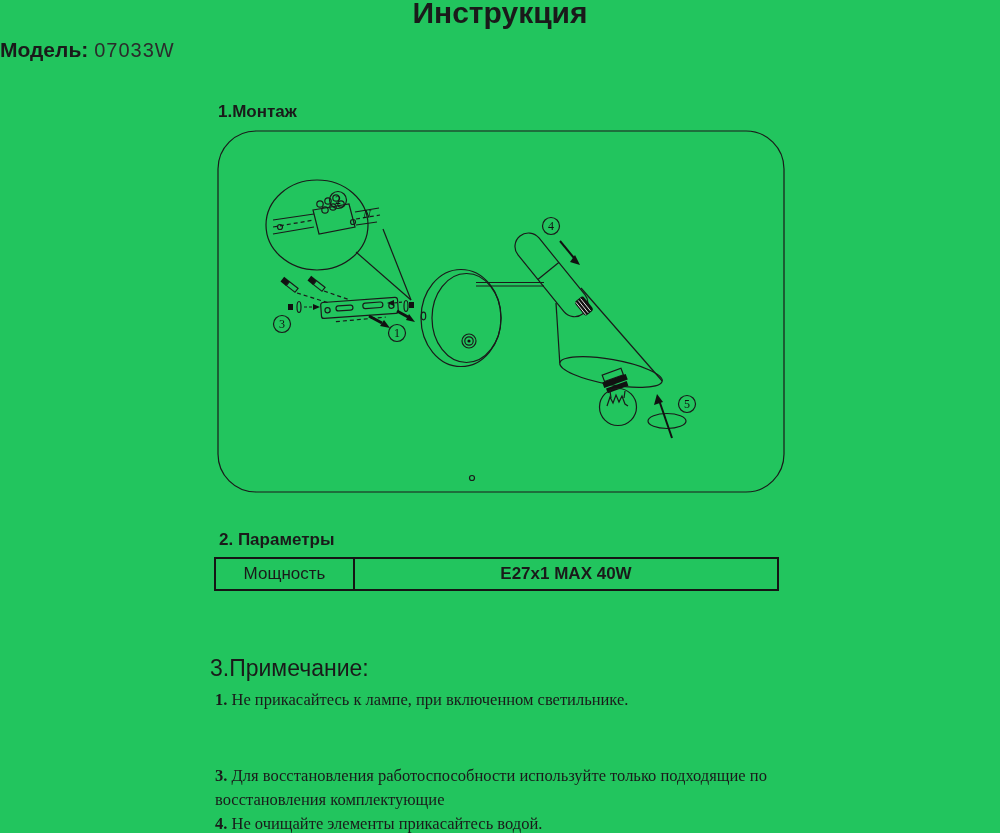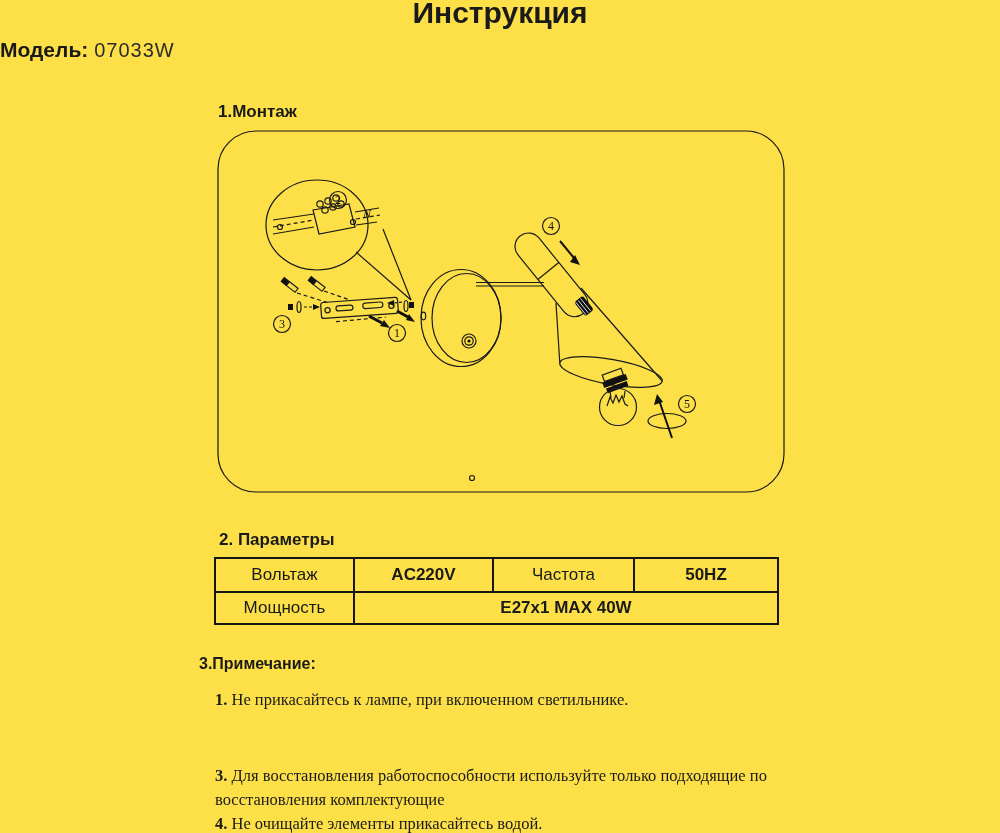--- a/index.html
+++ b/index.html
@@ -1,32 +1,32 @@
 <!DOCTYPE html>
 <html><head>
 <meta charset="utf-8">
 <style>
   html,body{margin:0;padding:0;background:#ffffff;}
-  .page{position:relative;width:1000px;height:833px;background:#fde047;overflow:hidden;
+  .page{position:relative;width:1000px;height:833px;background:#22c55e;overflow:hidden;
         font-family:"Liberation Sans",sans-serif;color:#1a1a1a;}
   .title{position:absolute;top:-4px;left:0;width:1000px;text-align:center;
          font-size:30px;font-weight:700;letter-spacing:0px;}
   .model-line{position:absolute;top:38px;left:0;width:1000px;text-align:left;font-size:21px;}
   .model-label{font-weight:700;}
   .model-value{font-weight:400;color:#2b2b2b;letter-spacing:1px;font-size:20px;}
   .sec-montage{position:absolute;left:218px;top:69px;font-size:17px;font-weight:700;margin-top:33px;}
   .diagram-wrap{position:absolute;left:217px;top:130px;width:568px;height:363px;}
   .sec-params{position:absolute;left:219px;top:530px;font-size:17px;font-weight:700;}
   table.params{position:absolute;left:214px;top:557px;border-collapse:collapse;table-layout:fixed;}
   table.params td{border:2px solid #151515;text-align:center;font-size:17px;padding:0;}
   table.params .lbl{font-weight:400;}
   table.params .val{font-weight:700;}
   .r1 td{height:32px;}
   .r2 td{height:30px;}
-  .sec-notes{position:absolute;left:199px;top:655px;font-size:16px;font-weight:700;}
+  .sec-notes{position:absolute;left:210px;top:655px;font-size:23px;font-weight:400;}
   .note{position:absolute;left:215px;width:620px;font-size:16.5px;line-height:24px;font-weight:400;font-family:Liberation Serif, serif;}
   .note b{font-weight:700;}
   .n1{top:688px;} .n2{top:722px;} .n3{top:764px;} .n4{top:812px;}
   svg .ln{stroke:#1a1a1a;stroke-width:1.2;fill:none;}
   svg .num{font-family:"Liberation Serif",serif;font-size:12px;fill:#111;}
 </style>
 </head>
 <body>
 
 <div class="page">
@@ -203,26 +203,20 @@
   <div class="sec-params">2. Параметры</div>
 
   <table class="params">
     <colgroup>
         <col style="width:139px">
         <col style="width:139px">
         <col style="width:141px">
         <col style="width:144px">
       </colgroup>
     <tbody>
-        <tr class="r1">
-      <td class="lbl">Вольтаж</td>
-      <td class="val">AC220V</td>
-      <td class="lbl">Частота</td>
-      <td class="val">50HZ</td>
-    </tr>
     <tr class="r2">
       <td class="lbl">Мощность</td>
       <td class="val" colspan="3">E27x1 MAX 40W</td>
     </tr>
   </tbody>
     </table>
 
   <div class="sec-notes">3.Примечание:</div>
 
   <div class="note n1">

